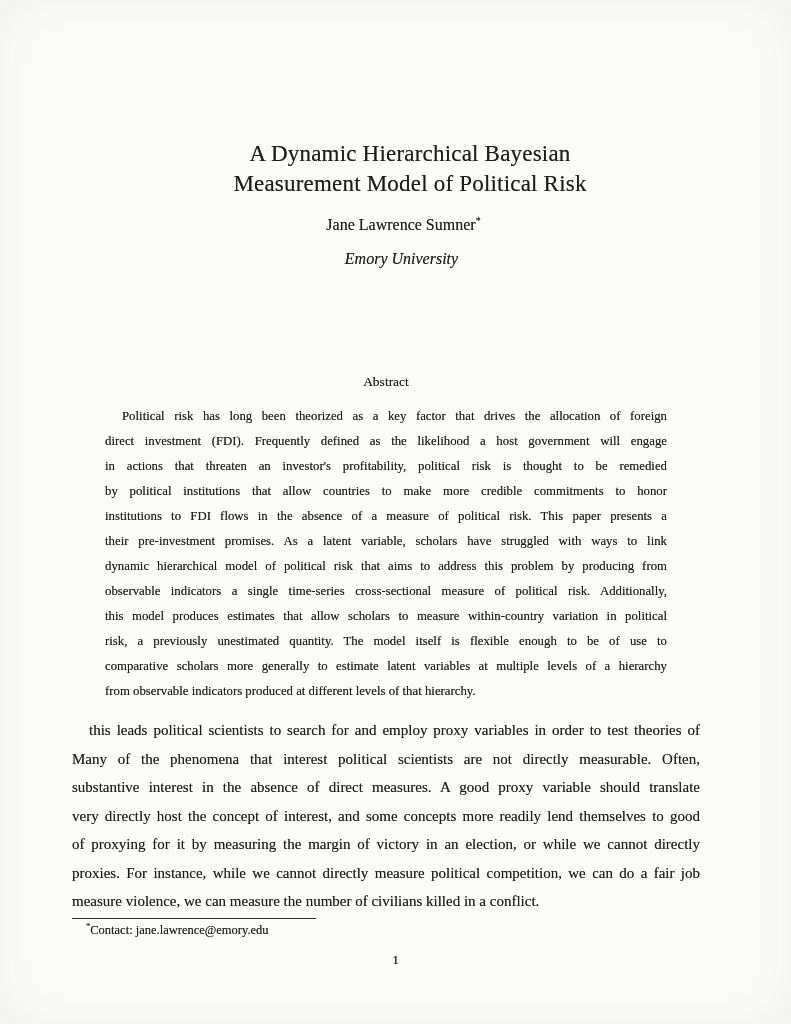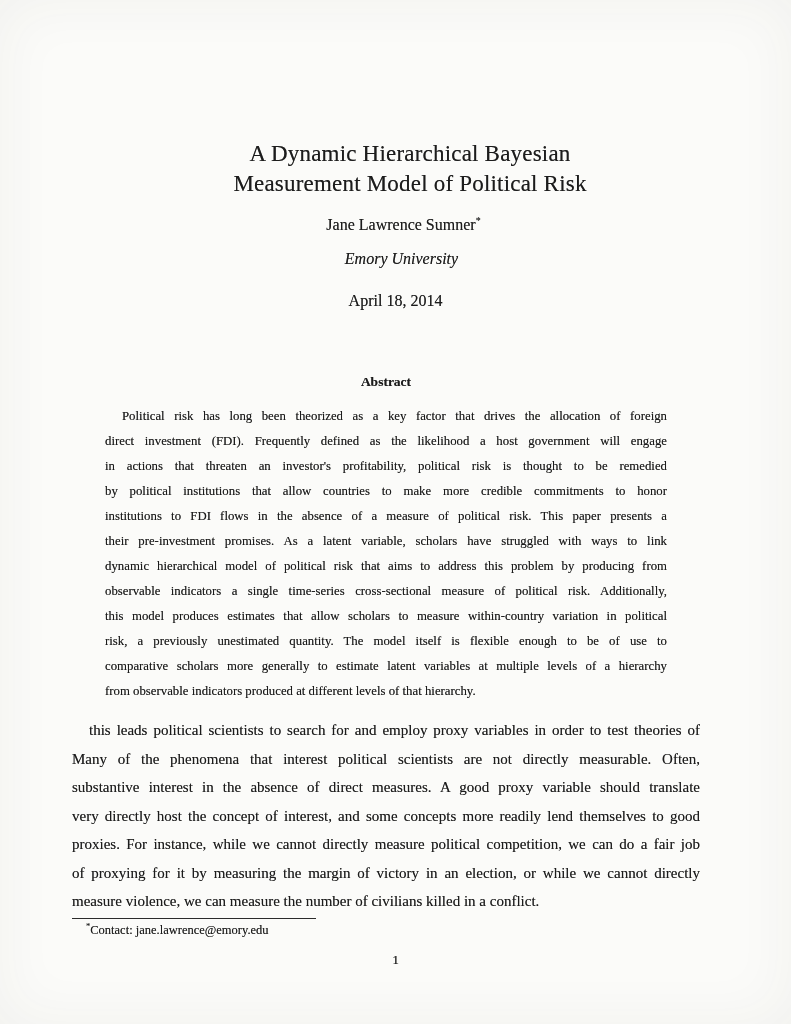--- a/index.html
+++ b/index.html
@@ -63,21 +63,21 @@
     text-align: center;
     font-size: 16px;
   }
   .abstract-heading {
     position: absolute;
     top: 374px;
     left: 105px;
     width: 562px;
     text-align: center;
     font-size: 13.5px;
-    font-weight: bold;
+    font-weight: normal;
   }
   .abstract-par {
     position: absolute;
     top: 404px;
     left: 105px;
     width: 562px;
     font-size: 12.8px;
     line-height: 25px;
   }
   .abstract-par > div {
@@ -146,21 +146,20 @@
 
   <div class="title-block">
     <div>A Dynamic Hierarchical Bayesian</div>
     <div>Measurement Model of Political Risk</div>
   </div>
 
   <div class="author-line"><span>Jane Lawrence Sumner</span><sup>*</sup></div>
 
   <div class="affiliation-line">Emory University</div>
 
-  <div class="date-line">April 18, 2014</div>
 
   <div class="abstract-heading">Abstract</div>
 
   <div class="abstract-par">
       <div>Political risk has long been theorized as a key factor that drives the allocation of foreign</div>
       <div>direct investment (FDI). Frequently defined as the likelihood a host government will engage</div>
       <div>in actions that threaten an investor's profitability, political risk is thought to be remedied</div>
       <div>by political institutions that allow countries to make more credible commitments to honor</div>
       <div>institutions to FDI flows in the absence of a measure of political risk. This paper presents a</div>
       <div>their pre-investment promises. As a latent variable, scholars have struggled with ways to link</div>
@@ -170,22 +169,22 @@
       <div>risk, a previously unestimated quantity. The model itself is flexible enough to be of use to</div>
       <div>comparative scholars more generally to estimate latent variables at multiple levels of a hierarchy</div>
       <div>from observable indicators produced at different levels of that hierarchy.</div>
     </div>
 
   <div class="body-par">
       <div>this leads political scientists to search for and employ proxy variables in order to test theories of</div>
       <div>Many of the phenomena that interest political scientists are not directly measurable. Often,</div>
       <div>substantive interest in the absence of direct measures. A good proxy variable should translate</div>
       <div>very directly host the concept of interest, and some concepts more readily lend themselves to good</div>
+      <div>of proxying for it by measuring the margin of victory in an election, or while we cannot directly</div>
       <div>proxies. For instance, while we cannot directly measure political competition, we can do a fair job</div>
-      <div>of proxying for it by measuring the margin of victory in an election, or while we cannot directly</div>
       <div>measure violence, we can measure the number of civilians killed in a conflict.</div>
     </div>
 
   <div class="footnote-rule"></div>
 
   <div class="footnote-line"><sup>*</sup><span>Contact: jane.lawrence@emory.edu</span></div>
 
   <div class="page-number">1</div>
 
 </div>

